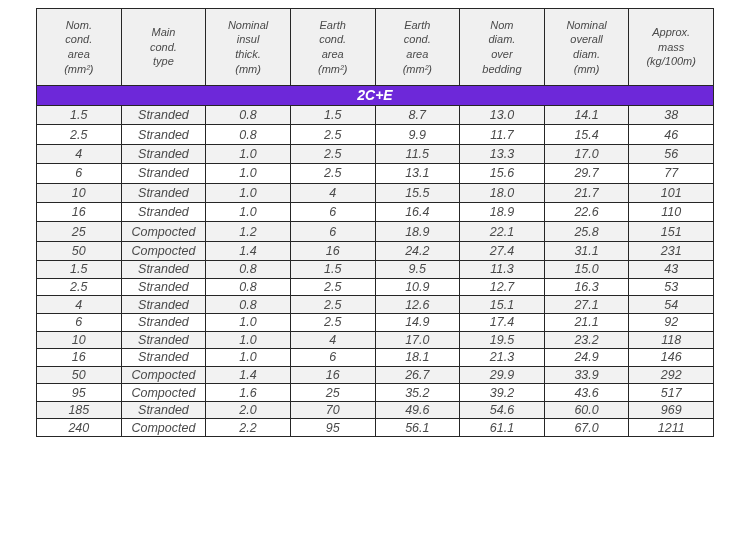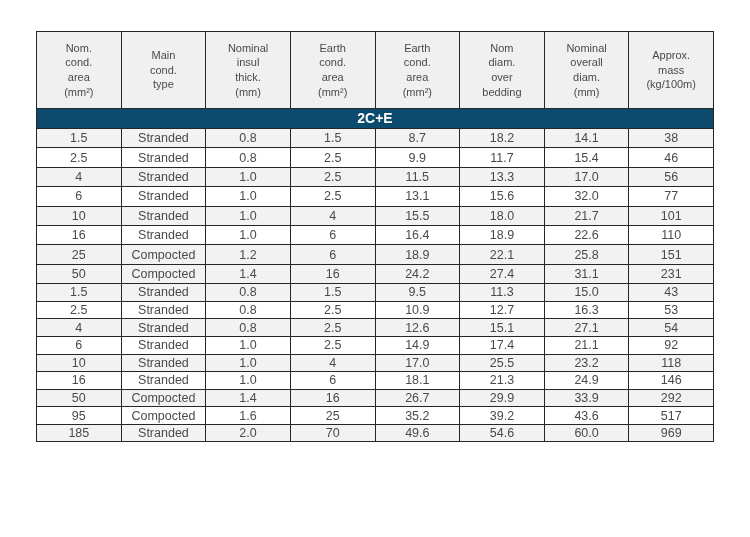--- a/index.html
+++ b/index.html
@@ -15,44 +15,45 @@
   }
   .page {
     position: relative;
     width: 750px;
     height: 537px;
     background: #ffffff;
   }
   table.spec-table {
     position: absolute;
     left: 36px;
-    top: 31px;
+    top: 8px;
     width: 678px;
     border-collapse: collapse;
     table-layout: fixed;
+    font-style: italic;
   }
   .spec-table th,
   .spec-table td {
     border: 1px solid #262626;
     text-align: center;
     vertical-align: middle;
     color: #4a4a4a;
     padding: 0;
     overflow: hidden;
   }
   .spec-table thead th {
     height: 76px;
     background: #f0f0f0;
     font-weight: normal;
     font-size: 11px;
     line-height: 1.32;
     white-space: pre-line;
   }
   tr.band-row td {
-    background: #0c4a6e;
+    background: #6d28d9;
     color: #ffffff;
     font-weight: bold;
     font-size: 14px;
     height: 19px;
     line-height: 19px;
   }
   tr.data-row td {
     font-size: 12.5px;
   }
   tr.data-row.s0 td { height: 18.4px; }
@@ -102,21 +103,21 @@
     <tbody id="table-body">
         <tr class="band-row">
           <td colspan="8">2C+E</td>
         </tr>
         <tr class="data-row s0 stripe">
           <td>1.5</td>
           <td>Stranded</td>
           <td>0.8</td>
           <td>1.5</td>
           <td>8.7</td>
-          <td>18.2</td>
+          <td>13.0</td>
           <td>14.1</td>
           <td>38</td>
         </tr>
         <tr class="data-row s0 plain">
           <td>2.5</td>
           <td>Stranded</td>
           <td>0.8</td>
           <td>2.5</td>
           <td>9.9</td>
           <td>11.7</td>
@@ -133,21 +134,21 @@
           <td>17.0</td>
           <td>56</td>
         </tr>
         <tr class="data-row s0 plain">
           <td>6</td>
           <td>Stranded</td>
           <td>1.0</td>
           <td>2.5</td>
           <td>13.1</td>
           <td>15.6</td>
-          <td>32.0</td>
+          <td>29.7</td>
           <td>77</td>
         </tr>
         <tr class="data-row s0 stripe">
           <td>10</td>
           <td>Stranded</td>
           <td>1.0</td>
           <td>4</td>
           <td>15.5</td>
           <td>18.0</td>
           <td>21.7</td>
@@ -222,21 +223,21 @@
           <td>17.4</td>
           <td>21.1</td>
           <td>92</td>
         </tr>
         <tr class="data-row s1 stripe">
           <td>10</td>
           <td>Stranded</td>
           <td>1.0</td>
           <td>4</td>
           <td>17.0</td>
-          <td>25.5</td>
+          <td>19.5</td>
           <td>23.2</td>
           <td>118</td>
         </tr>
         <tr class="data-row s1 plain">
           <td>16</td>
           <td>Stranded</td>
           <td>1.0</td>
           <td>6</td>
           <td>18.1</td>
           <td>21.3</td>
@@ -266,15 +267,25 @@
         <tr class="data-row s1 stripe">
           <td>185</td>
           <td>Stranded</td>
           <td>2.0</td>
           <td>70</td>
           <td>49.6</td>
           <td>54.6</td>
           <td>60.0</td>
           <td>969</td>
         </tr>
+        <tr class="data-row s1 plain">
+          <td>240</td>
+          <td>Compocted</td>
+          <td>2.2</td>
+          <td>95</td>
+          <td>56.1</td>
+          <td>61.1</td>
+          <td>67.0</td>
+          <td>1211</td>
+        </tr>
       </tbody>
   </table>
 </div>
 
 </body></html>

